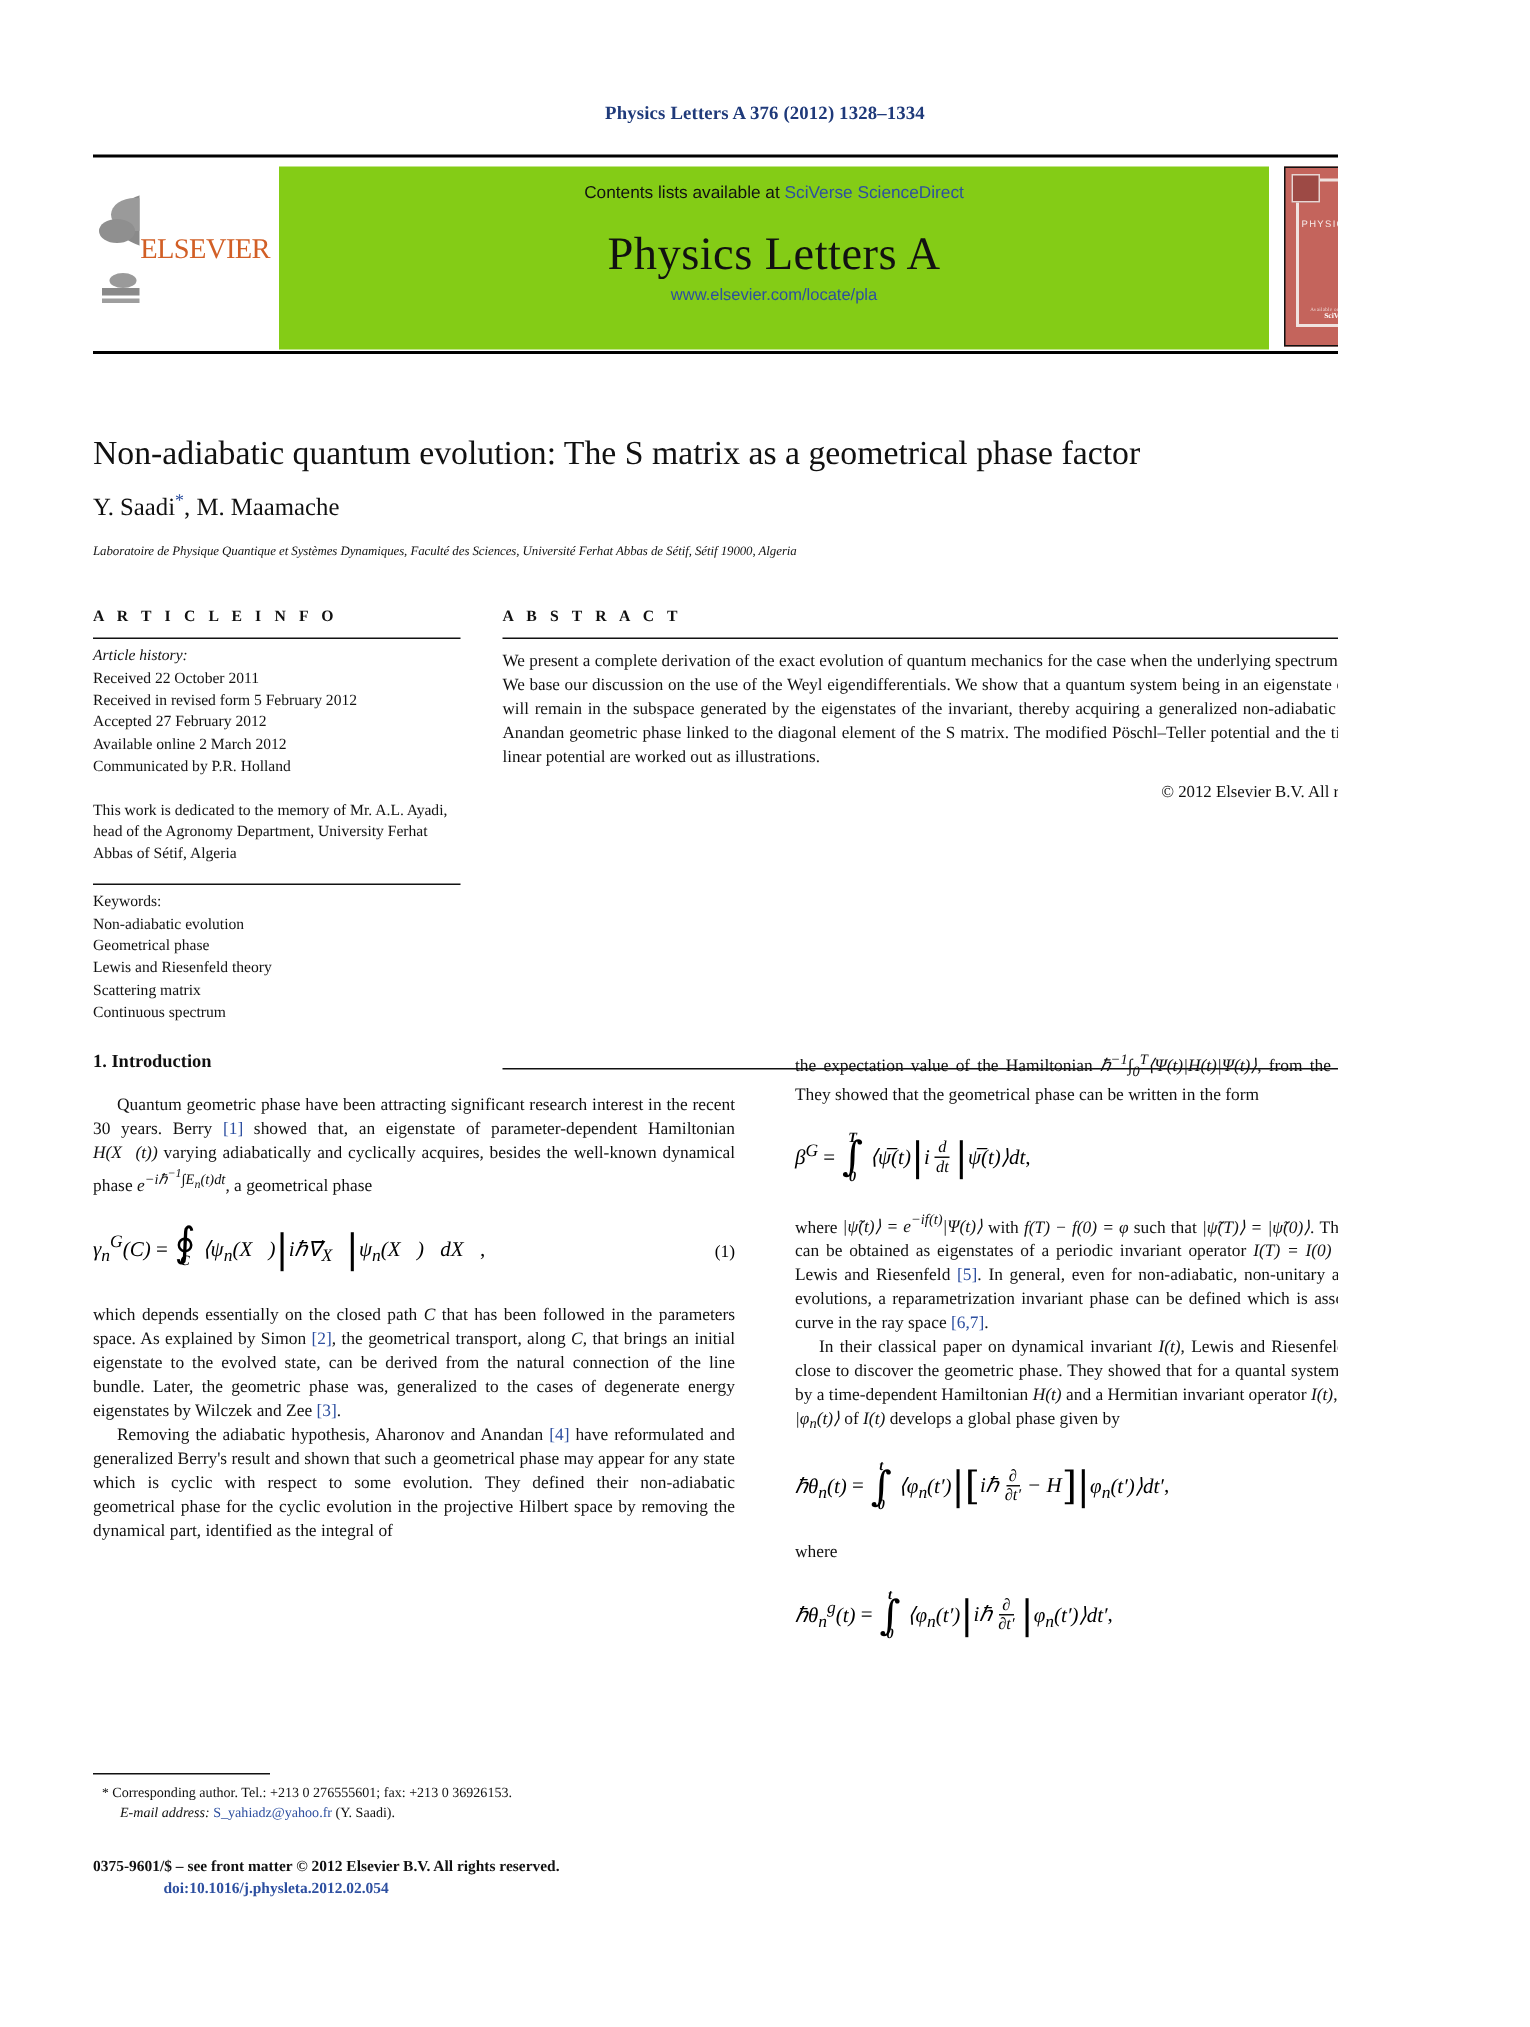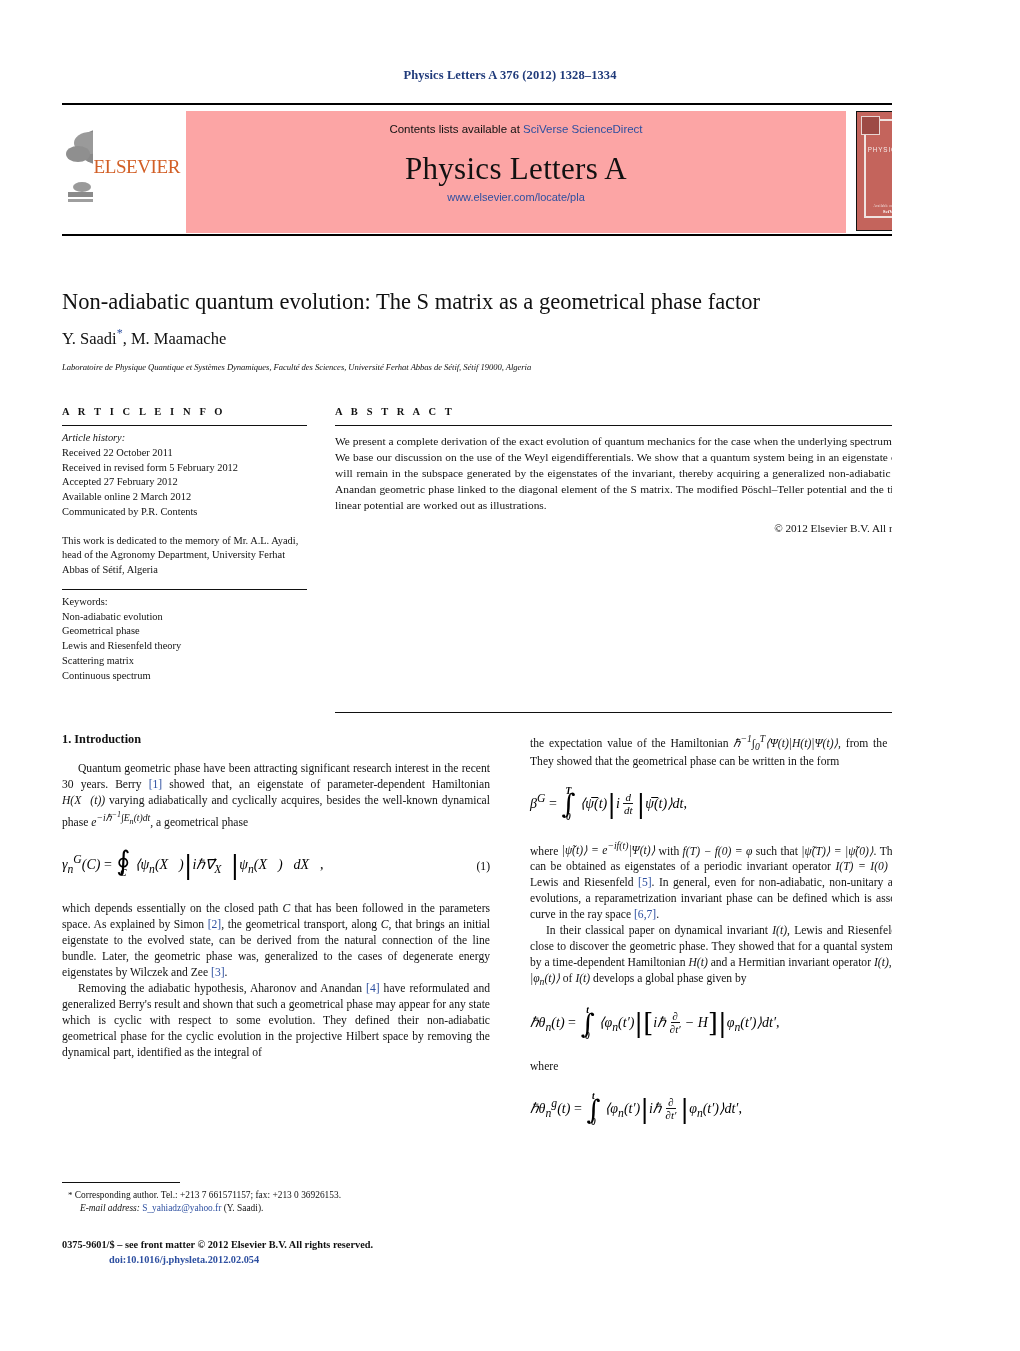--- a/index.html
+++ b/index.html
@@ -66,21 +66,21 @@
   .elsevier-word {
     font-family: "Liberation Serif", serif;
     font-size: 19px;
     letter-spacing: -0.4px;
     color: #d25f26;
     font-weight: normal;
     line-height: 1;
   }
   .contents-band {
     flex: 1 1 auto;
-    background: #fca5a5;
+    background: #84cc16;
     margin-left: 6px;
     margin-right: 10px;
     position: relative;
   }
   .contents-line {
     text-align: center;
     font-family: "Liberation Sans", sans-serif;
     font-size: 11.5px;
     color: #111;
     padding-top: 12px;
@@ -262,21 +262,21 @@
     left: 335px;
     top: 712px;
     width: 623px;
     border-top: 1.6px solid #111;
   }
 
   
   .body-cols {
     position: absolute;
     left: 62px;
-    top: 732px;
+    top: 700px;
     width: 896px;
     display: flex;
     font-family: "Liberation Serif", serif;
   }
   .bcol { width: 428px; flex: 0 0 428px; position: relative; }
   .bcol-gap { width: 40px; flex: 0 0 40px; }
 
   .section-title {
     font-family: "Liberation Serif", serif;
     font-weight: bold;
@@ -442,21 +442,21 @@
   <div class="info-abstract">
     <div class="col-info">
       <div class="sec-head">A R T I C L E    I N F O</div>
       <div class="rule-thin"></div>
       <div class="info-block">
         <div class="lbl">Article history:</div>
         <div>Received 22 October 2011</div>
         <div>Received in revised form 5 February 2012</div>
         <div>Accepted 27 February 2012</div>
         <div>Available online 2 March 2012</div>
-        <div>Communicated by P.R. Contents</div>
+        <div>Communicated by P.R. Holland</div>
       </div>
       <div class="dedication">This work is dedicated to the memory of Mr. A.L. Ayadi, head of the Agronomy Department, University Ferhat Abbas of Sétif, Algeria</div>
       <div class="rule-thin"></div>
       <div class="kw-block">
         <div class="lbl">Keywords:</div>
         <div>Non-adiabatic evolution</div>
         <div>Geometrical phase</div>
         <div>Lewis and Riesenfeld theory</div>
         <div>Scattering matrix</div>
         <div>Continuous spectrum</div>
@@ -556,21 +556,21 @@
         </div>
         <div class="eq-num">(4)</div>
       </div>
     </div>
   </div>
 
   <div class="footnote">
     <div class="fn-rule"></div>
     <div class="fn-line">
       <span class="star">*</span>
-      <span>Corresponding author. Tel.: +213 7 661571157; fax: +213 0 36926153.</span>
+      <span>Corresponding author. Tel.: +213 0 276555601; fax: +213 0 36926153.</span>
     </div>
     <div class="fn-line" style="text-indent:0;padding-left:18px;">
       <i>E-mail address:</i>
       <a href="#">S_yahiadz@yahoo.fr</a>
       <span>(Y. Saadi).</span>
     </div>
   </div>
 
   <div class="imprint">
     <div>0375-9601/$ – see front matter  © 2012 Elsevier B.V. All rights reserved.</div>

